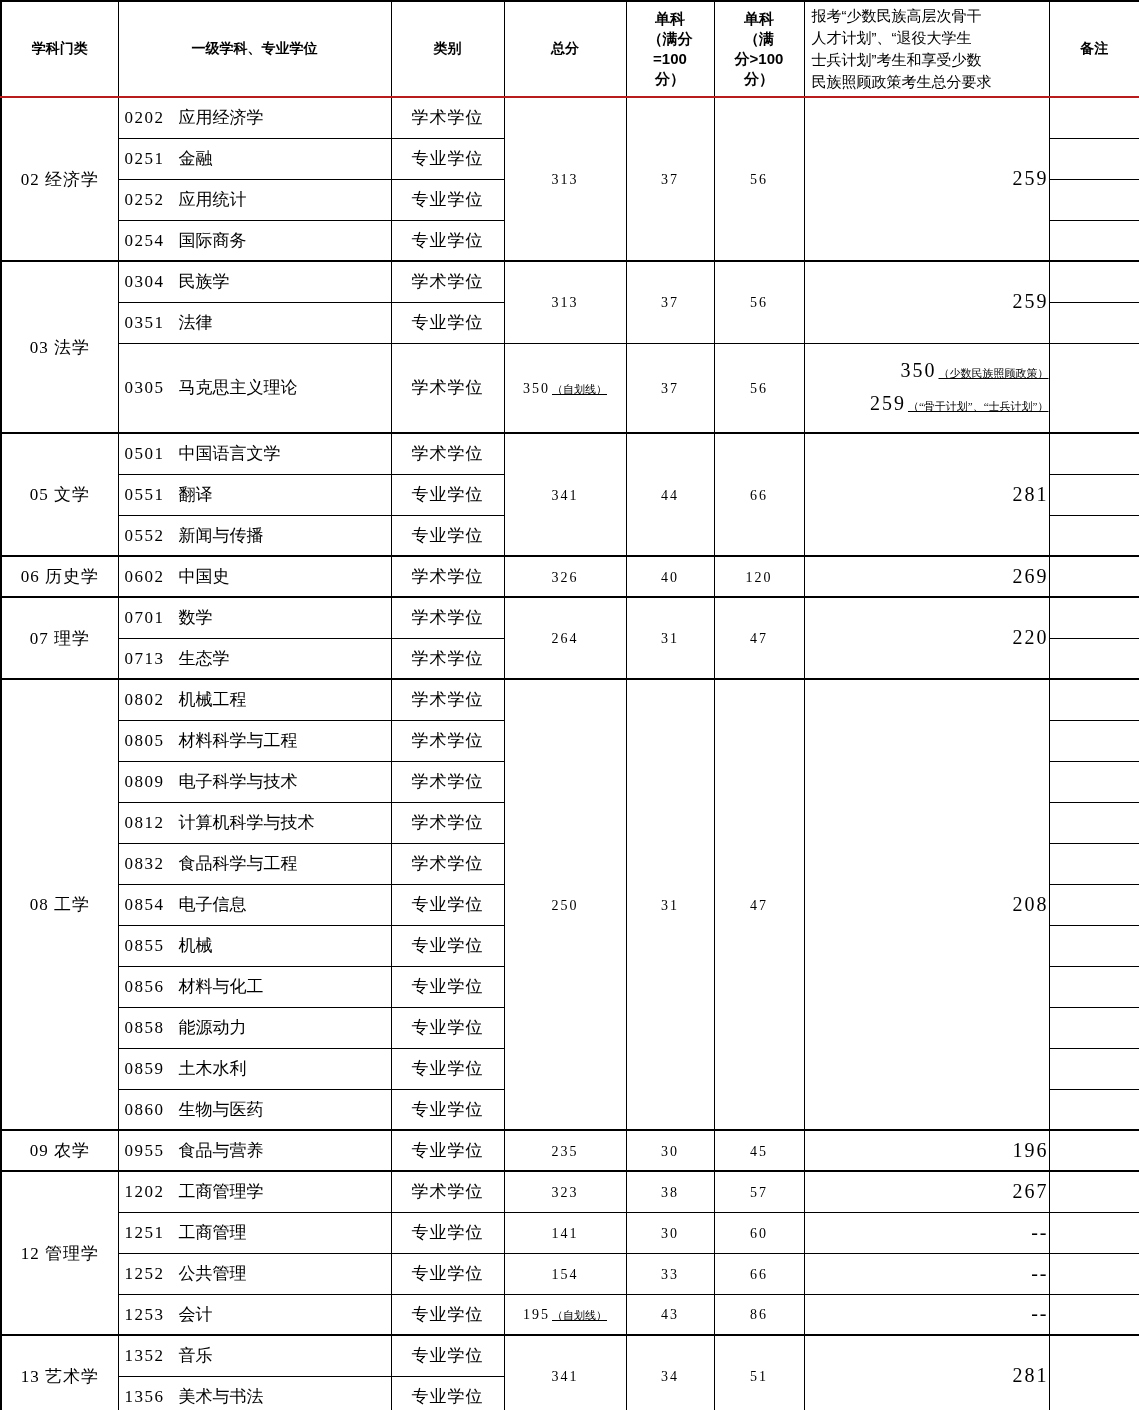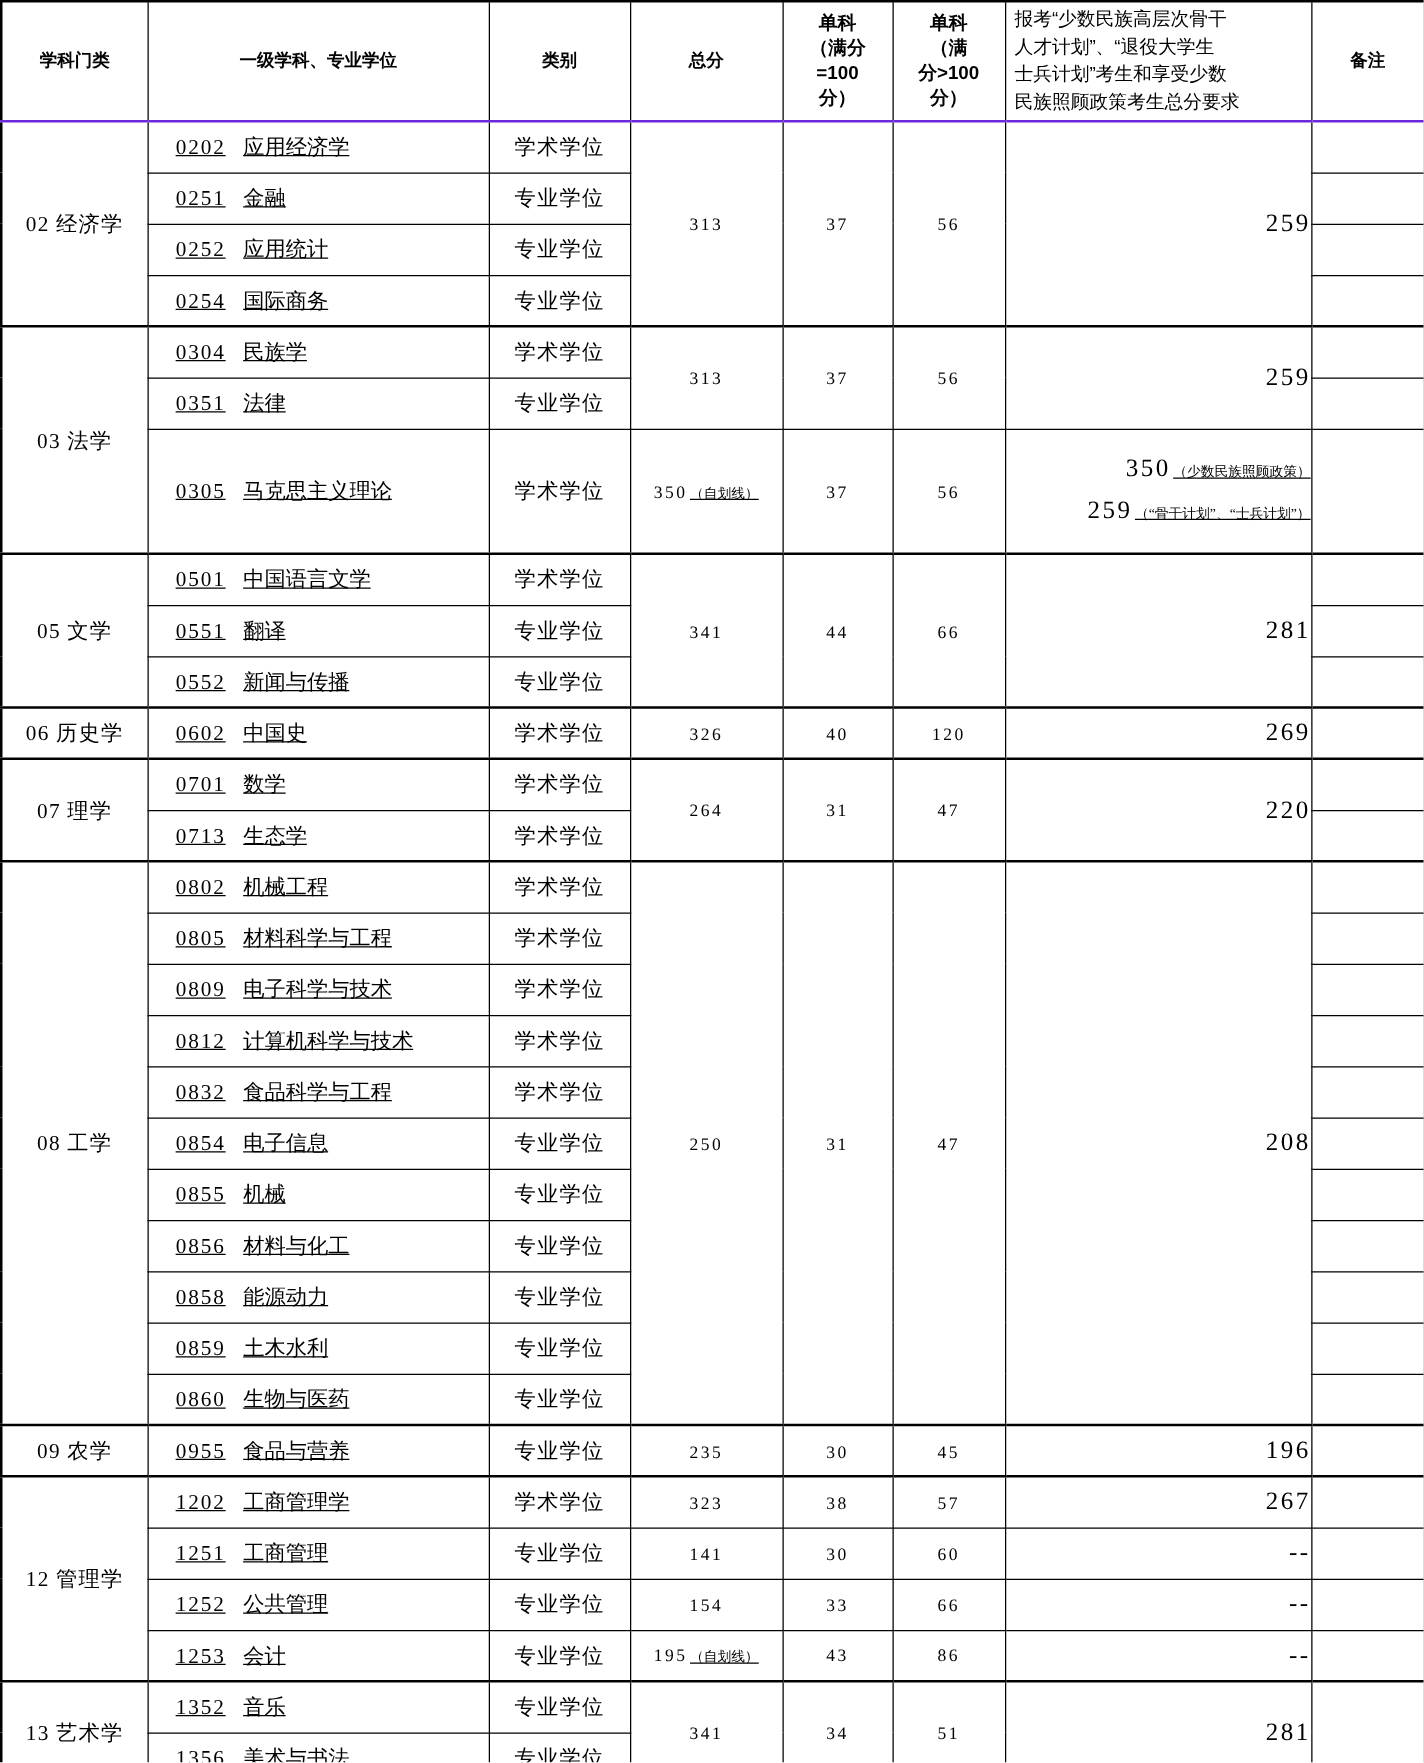--- a/index.html
+++ b/index.html
@@ -20,41 +20,41 @@
   }
   th, td {
     border: 1px solid #000000;
     text-align: center;
     vertical-align: middle;
     color: #000000;
     overflow: hidden;
   }
   thead tr { height: 96px; }
   tbody tr { height: 41px; }
-  thead th { border-bottom: 2px solid #6d28d9; }
+  thead th { border-bottom: 2px solid #b91c1c; }
   tbody tr.group-start td { border-top: 2px solid #000000; }
 
   thead th {
     font-family: "Liberation Sans", "DejaVu Sans", sans-serif;
     font-weight: bold;
     font-size: 14px;
   }
   th.pre { white-space: pre-line; }
   th.h5, th.h6 { font-size: 15px; line-height: 20px; font-weight: bold; }
   th.h7 {
     font-size: 15px;
     line-height: 22px;
     text-align: left;
     padding: 2px 4px 2px 7px;
     font-weight: normal;
   }
 
   td { font-size: 17px; }
   td.c-group { letter-spacing: 1px; }
-  td.c-subject { text-align: left; padding-left: 22px; text-decoration: underline; }
+  td.c-subject { text-align: left; padding-left: 6px; }
   td.c-subject .code { letter-spacing: 1.5px; margin-right: 14px; }
   td.c-cat { letter-spacing: 1px; }
   .num {
     font-family: "Liberation Serif", "DejaVu Serif", serif;
     letter-spacing: 2px;
     font-size: 14px;
   }
   .note {
     font-size: 11px;
     letter-spacing: 0;
@@ -141,21 +141,21 @@
           <td class="c-minority" rowspan="2">
             <div class="mline"><span class="num">259</span></div>
           </td>
           <td class="c-remark"></td>
         </tr>
         <tr>
           <td class="c-subject"><span class="code">0351</span><span class="dname">法律</span></td>
           <td class="c-cat">专业学位</td>
           <td class="c-remark"></td>
         </tr>
-        <tr style="height: 100px;">
+        <tr style="height: 90px;">
           <td class="c-subject"><span class="code">0305</span><span class="dname">马克思主义理论</span></td>
           <td class="c-cat">学术学位</td>
           <td class="c-score" rowspan="1"><span class="num">350</span><span class="note">（自划线）</span></td>
           <td class="c-score" rowspan="1"><span class="num">37</span></td>
           <td class="c-score" rowspan="1"><span class="num">56</span></td>
           <td class="c-minority" rowspan="1">
             <div class="mline"><span class="num">350</span><span class="note">（少数民族照顾政策）</span></div>
             <div class="mline"><span class="num">259</span><span class="note">（“骨干计划”、“士兵计划”）</span></div>
           </td>
           <td class="c-remark"></td>

